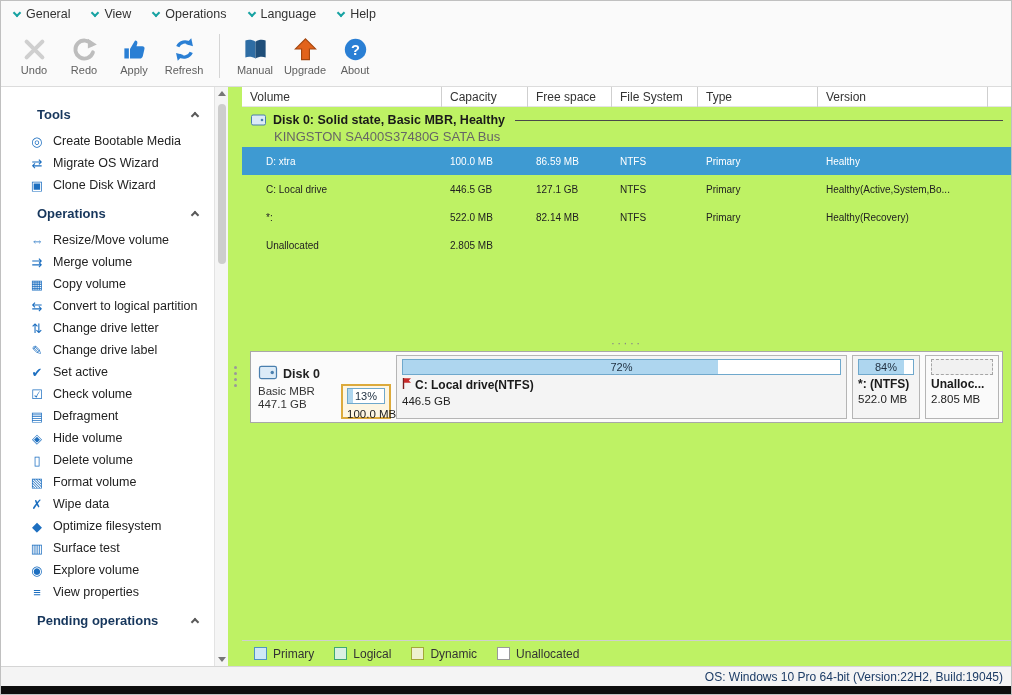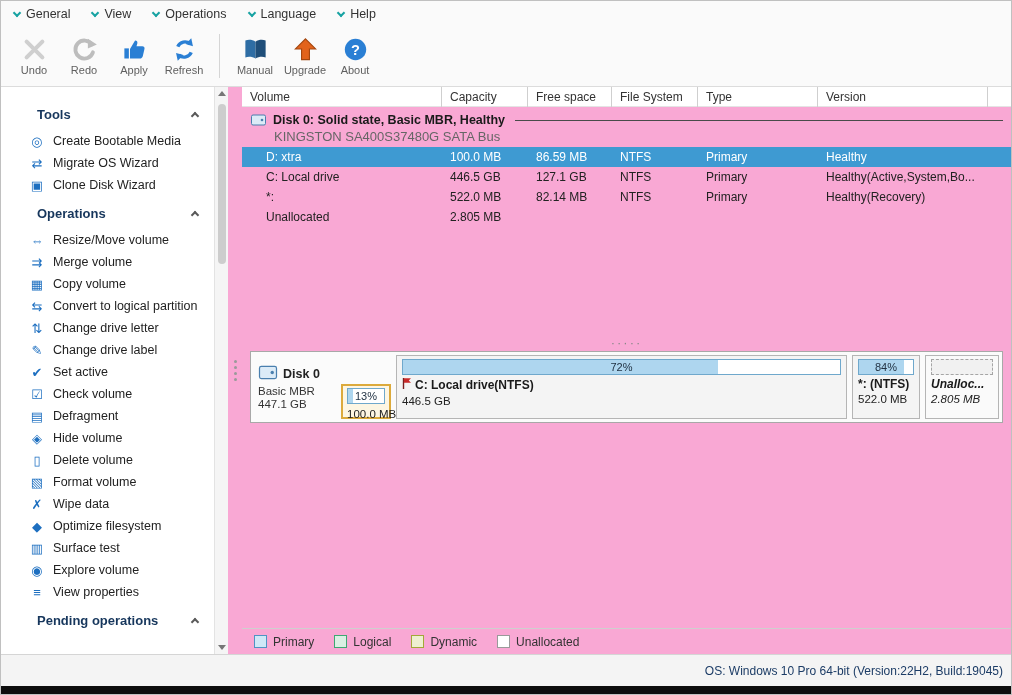--- a/index.html
+++ b/index.html
@@ -1,18 +1,18 @@
 <!DOCTYPE html>
 <html style="--selection: #3e9ad2; --partition-selected-border: #dcaa3c; --bar-fill: #aed6ef; --bar-border: #6fa8cc;"><head>
 <meta charset="utf-8">
 <style>
   * { margin:0; padding:0; box-sizing:border-box; }
   html,body { width:1012px; height:695px; }
   body { font-family:"Liberation Sans",sans-serif; background:#fff; overflow:hidden; }
-  .window { width:1012px; height:695px; display:flex; flex-direction:column; background:#f9a8d4; border:1px solid #c0c0c0; }
+  .window { width:1012px; height:695px; display:flex; flex-direction:column; background:#bef264; border:1px solid #c0c0c0; }
 
   
   .menubar { height:26px; display:flex; align-items:center; padding-left:2px; background:#fafafa; flex:none; }
   .menu-item { display:flex; align-items:center; gap:6px; padding:0 11px; height:100%; font-size:12.5px; color:#333; cursor:default; }
   .chev { width:6px; height:6px; border-left:2px solid #17a2a2; border-bottom:2px solid #17a2a2; transform:rotate(-45deg); margin-top:-3px; }
 
   
   .toolbar { height:60px; display:flex; align-items:center; padding:2px 6px 4px 8px; background:#fafafa; border-bottom:1px solid #dcdcdc; flex:none; }
   .tool-btn { width:50px; display:flex; flex-direction:column; align-items:center; gap:1px; padding:3px 2px; border-radius:3px; }
   .tool-icon svg { width:27px; height:27px; display:block; }
@@ -42,58 +42,58 @@
   .table-area { height:248px; display:flex; flex-direction:column; flex:none; }
   .thead { display:grid; grid-template-columns:200px 86px 84px 86px 120px 170px 1fr; height:20px; align-items:center; font-size:12px; color:#333; background:#fff; border-bottom:1px solid #e4e4e4; }
   .th { padding:0 8px; border-right:1px solid #cfcfcf; height:20px; line-height:20px; white-space:nowrap; overflow:hidden; }
   .th.last { border-right:none; }
   .group-row { padding:5px 4px 3px 8px; }
   .group-title-line { display:flex; align-items:center; gap:6px; }
   .gicon svg { display:block; }
   .group-title { font-size:12.5px; font-weight:700; color:#1a1a1a; white-space:nowrap; }
   .group-rule { flex:1; height:1px; background:#4a4a4a; margin:0 4px; }
   .group-sub { font-size:13px; color:#666; padding-left:24px; margin-top:1px; }
-  .trow { display:grid; grid-template-columns:200px 86px 84px 86px 120px 170px 1fr; height:20px; align-items:center; font-size:12px; color:#222; }
+  .trow { display:grid; grid-template-columns:200px 86px 84px 86px 120px 170px 1fr; height:28px; align-items:center; font-size:10px; color:#222; }
   .trow > div { padding:0 8px; white-space:nowrap; overflow:hidden; }
   .trow .c-vol { padding-left:24px; }
   .trow.selected { background:var(--selection,#3e9ad2); color:#fff; }
 
   .hsplit { height:14px; display:flex; align-items:center; justify-content:center; color:#888; font-size:13px; letter-spacing:2px; flex:none; }
   .hsplit::after { content:"·····"; }
 
   
   .diskmap-wrap { padding:2px 8px 0 8px; flex:none; }
   .diskmap { border:1px solid #a8a8a8; background:#fbfbfb; height:72px; display:flex; gap:5px; padding:3px; align-items:stretch; }
   .disk-info { width:82px; padding:2px 4px; display:flex; flex-direction:column; justify-content:center; gap:1px; flex:none; }
   .din { display:flex; align-items:center; gap:5px; font-size:12.5px; font-weight:700; color:#222; }
   .dsub { font-size:11.5px; color:#333; white-space:nowrap; }
   .partitions { flex:1; display:flex; gap:5px; min-width:0; }
   .partition { border:1px solid #b5b5b5; background:#f4f4f4; padding:3px 5px; display:flex; flex-direction:column; gap:2px; min-width:0; }
   .partition:nth-child(1) { width:50px; flex:none;margin-top:29px; }
   .partition:nth-child(2) { flex:1; }
   .partition:nth-child(3) { width:68px; flex:none; }
-  .partition:nth-child(4) { width:74px; flex:none;font-style:italic; }
+  .partition:nth-child(4) { width:74px; flex:none; }
   .partition.selected { border:2px solid var(--partition-selected-border,#dcaa3c); background:#fdf6e3; padding:2px 4px; }
   .partition.unallocated { background:#fafafa; }
   .bar { position:relative; height:16px; border:1px solid var(--bar-border,#6fa8cc); background:#fff; flex:none; }
   .fill { position:absolute; left:0; top:0; bottom:0; background:var(--bar-fill,#aed6ef); }
   .pct { position:absolute; left:0; top:0; right:0; bottom:0; display:flex; align-items:center; justify-content:center; font-size:11px; color:#234; }
   .bar.empty { border:1px dashed #a5a5a5; background:#f1f1f1; }
   .p-label { font-size:12px; font-weight:700; color:#1a1a1a; white-space:nowrap; overflow:hidden; display:flex; align-items:center; gap:3px; }
   .p-size { font-size:11.5px; color:#222; white-space:nowrap; }
 
   .filler { flex:1; }
 
   
   .legend { height:26px; border-top:1px solid #cfcfcf; display:flex; align-items:center; gap:20px; padding-left:12px; flex:none; }
   .legend-item { display:flex; align-items:center; gap:6px; font-size:12px; color:#333; }
   .legend-box { width:13px; height:13px; border:1px solid #999; display:inline-block; }
 
   
-  .statusbar { height:32px; border-top:1px solid #d5d5d5; background:#f4f4f4; display:flex; align-items:center; justify-content:flex-end; padding-right:8px; font-size:12px; color:#1c3c66; flex:none; }
+  .statusbar { height:20px; border-top:1px solid #d5d5d5; background:#f4f4f4; display:flex; align-items:center; justify-content:flex-end; padding-right:8px; font-size:12px; color:#1c3c66; flex:none; }
   .bottom-strip { height:8px; background:#0d0d0d; flex:none; }
 </style>
 </head>
 <body>
 
 <div class="window">
 
   <div class="menubar" id="menubar">
       <div class="menu-item">
         <span class="chev"></span>

